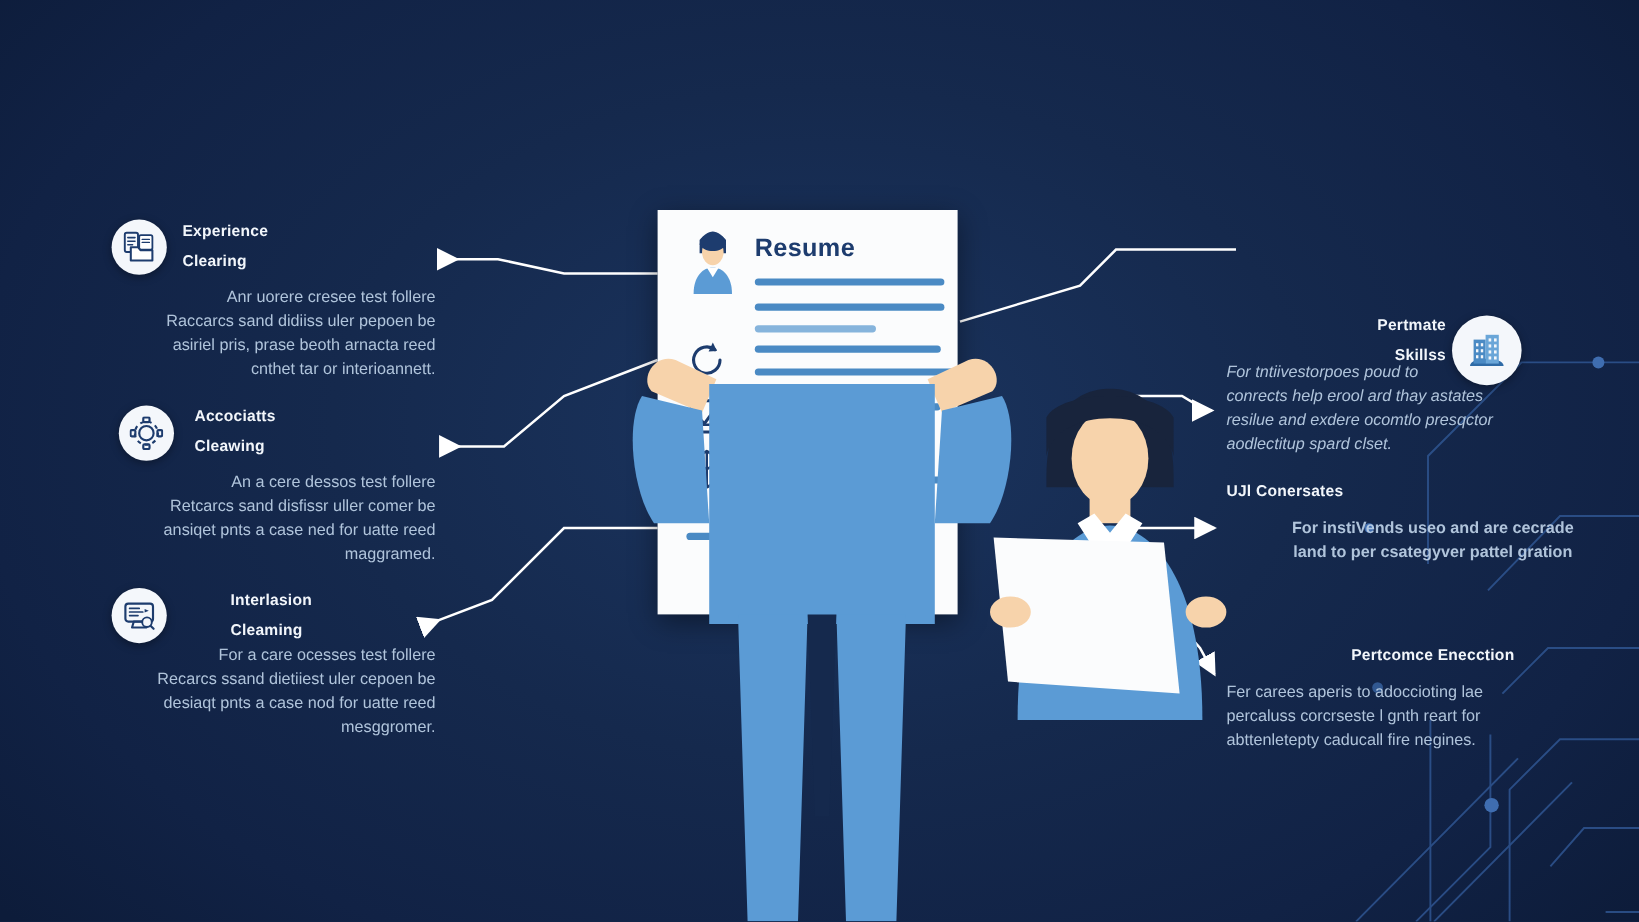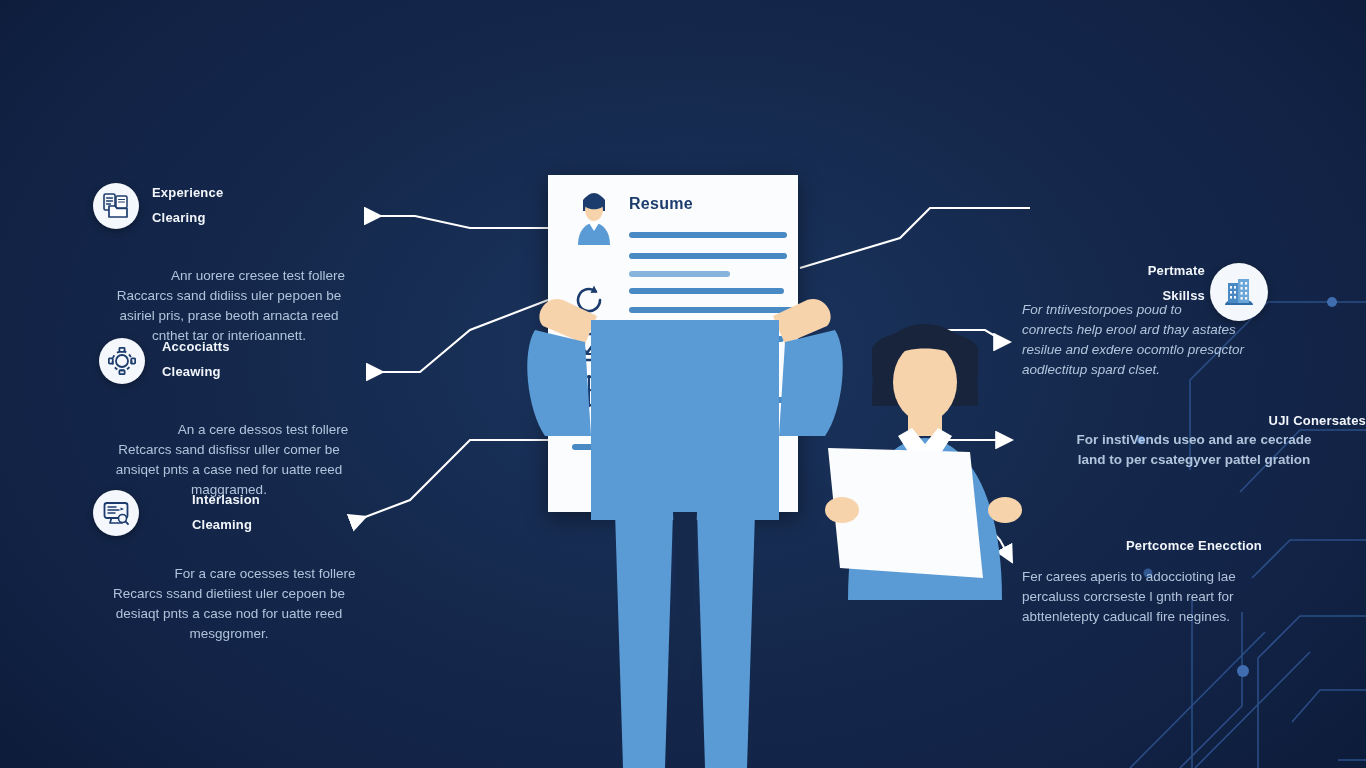--- a/index.html
+++ b/index.html
@@ -19,39 +19,39 @@
   .block{position:absolute;}
   .blk-title{
     color:#f2f6fb;font-size:13px;line-height:25px;font-weight:700;
     letter-spacing:.2px;white-space:pre-line;
   }
   .blk-body{
     color:#bcd0e6;font-size:13.5px;line-height:20px;font-weight:400;
     white-space:pre-line;opacity:.93;
   }
   .left .blk-title{text-align:left;}
-  .left .blk-body{text-align:center;margin-top:28px;}
+  .left .blk-body{text-align:right;}
   .right .blk-title{text-align:right;}
 
   
   .badge{
     position:absolute;width:46px;height:46px;border-radius:50%;
     background:#f4f7fb;display:flex;align-items:center;justify-content:center;
     box-shadow:0 2px 7px rgba(0,0,0,.35);
   }
   .badge svg{display:block;}
 
   
   #resume{
     position:absolute;left:548px;top:175px;width:250px;height:337px;
     background:#fbfcfd;box-shadow:0 6px 22px rgba(0,0,0,.42);
   }
   #resume .title{
     position:absolute;left:81px;top:20px;color:#1d3c6e;
-    font-size:16px;font-weight:700;letter-spacing:.3px;
+    font-size:21px;font-weight:700;letter-spacing:.3px;
   }
   .rline{position:absolute;height:6px;border-radius:3px;background:#4a8ac4;}
   .rline.pale{background:#86b4dc;}
 
   
   .figure{position:absolute;}
 </style>
 </head>
 <body>
 
@@ -259,21 +259,21 @@
 Skillss</div>
 </div>
 <div class="block" style="left:1022px;top:300px;width:340px;">
   <div class="blk-body" style="text-align:left;font-style:italic;">For tntiivestorpoes poud to
 conrects help erool ard thay astates
 resilue and exdere ocomtlo presqctor
 aodlectitup spard clset.</div>
 </div>
 
 <div class="block" style="left:1022px;top:396px;width:344px;">
-  <div class="blk-title" style="text-align:right;margin-top:12px;">UJl Conersates</div>
+  <div class="blk-title" style="text-align:left;">UJl Conersates</div>
 </div>
 <div class="block" style="left:1022px;top:430px;width:344px;">
   <div class="blk-body" style="text-align:center;font-weight:bold;">For instiVends useo and are cecrade
 land to per csategyver pattel gration</div>
 </div>
 
 <div class="block" style="left:1022px;top:533px;width:344px;">
   <div class="blk-title" style="text-align:center;">Pertcomce Enecction</div>
 </div>
 <div class="block" style="left:1022px;top:567px;width:344px;">

